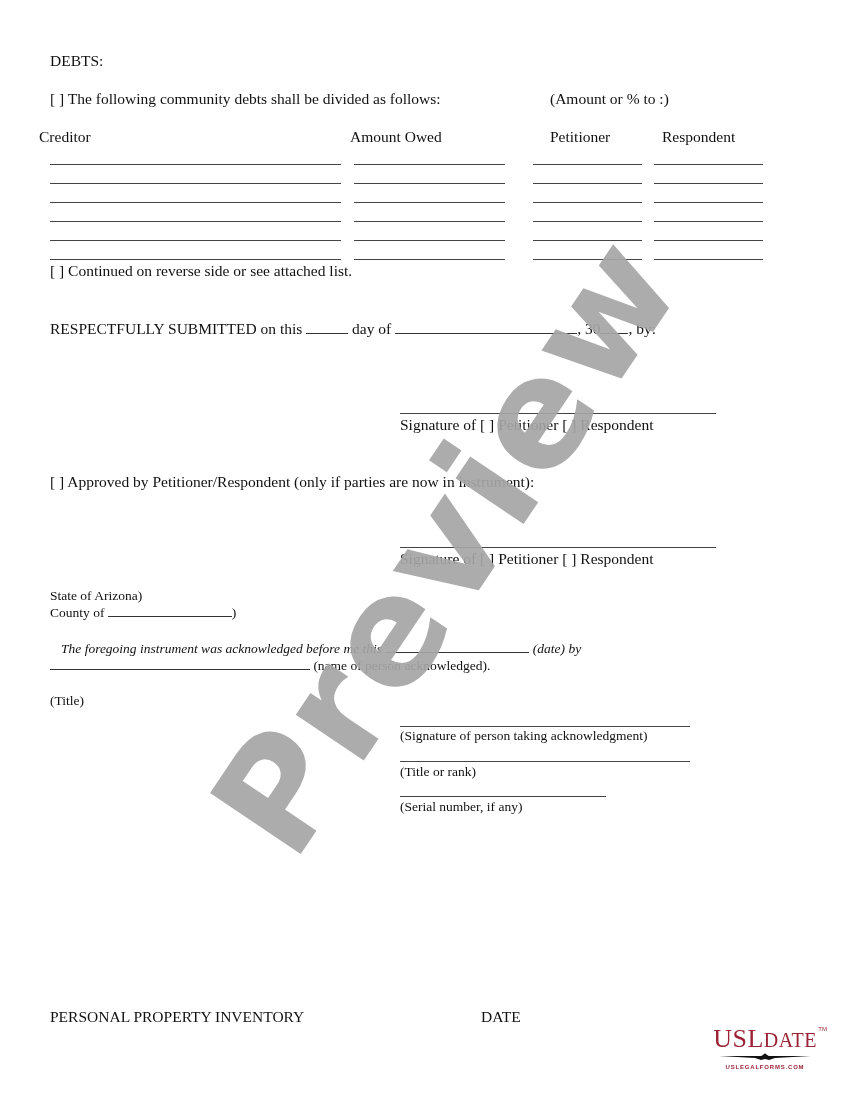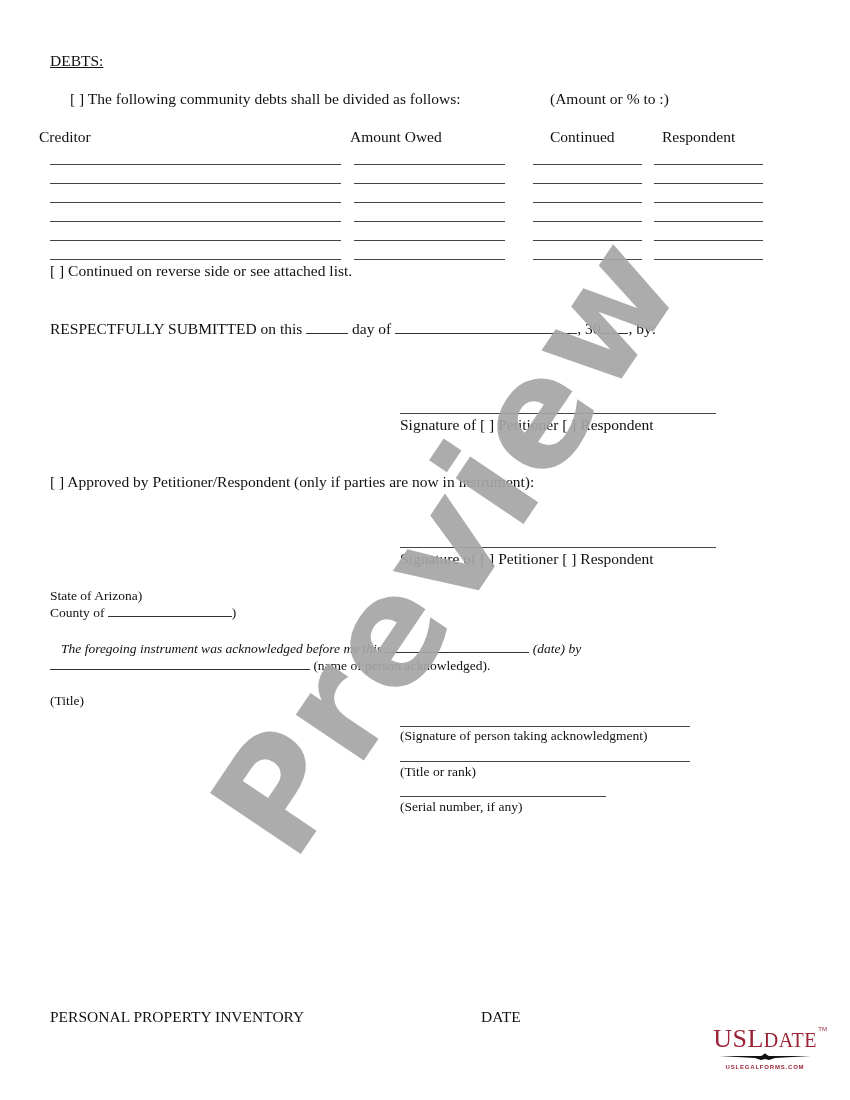--- a/index.html
+++ b/index.html
@@ -2,21 +2,21 @@
 <html><head>
 <meta charset="utf-8">
 <style>
   html, body { margin: 0; padding: 0; background: #ffffff; }
   body {
     width: 850px; height: 1100px; position: relative; overflow: hidden;
     font-family: "Liberation Serif", serif; color: #111; font-size: 15.5px;
   }
   .abs { position: absolute; white-space: nowrap; line-height: 1; }
   .small { font-size: 13.5px; }
-  .uline { text-decoration: underline; }
+  .uline { }
   .blank {
     display: inline-block; border-bottom: 1px solid #333; height: 1px;
     vertical-align: baseline;
   }
   .rule { position: absolute; height: 0; border-top: 1px solid #444; }
   .watermark {
     position: absolute; left: 95px; top: 470px;
     font-family: "DejaVu Sans", sans-serif; font-weight: bold;
     font-size: 150px; color: #a6a6a6; opacity: 0.92;
     transform: rotate(-56deg); transform-origin: center center;
@@ -34,29 +34,29 @@
     font-family: "Liberation Sans", sans-serif; font-weight: bold; color: #9b2335;
     font-size: 6px; letter-spacing: 0.8px; margin-top: 3px;
   }
   .logo-wing { display: block; margin: 1px auto 0 auto; }
 </style>
 </head>
 <body>
 
 <div class="abs uline" style="left:50px; top:53px;">DEBTS:</div>
 
-<div class="abs" style="left:50px; top:91px;margin-left:20px;">
+<div class="abs" style="left:50px; top:91px;">
   <span>[   ]</span>
   <span>The following community debts shall be divided as follows:</span>
 </div>
 <div class="abs" style="left:550px; top:91px;text-align:right;">(Amount or % to :)</div>
 
 <div class="abs" style="left:39px; top:129px;">Creditor</div>
 <div class="abs" style="left:350px; top:129px;">Amount Owed</div>
-<div class="abs" style="left:550px; top:129px;">Continued</div>
+<div class="abs" style="left:550px; top:129px;">Petitioner</div>
 <div class="abs" style="left:662px; top:129px;">Respondent</div>
 
 <div>
   <div>
     <div class="rule" style="left:50px; top:164px; width:291px;"></div>
     <div class="rule" style="left:354px; top:164px; width:151px;"></div>
     <div class="rule" style="left:533px; top:164px; width:109px;"></div>
     <div class="rule" style="left:654px; top:164px; width:109px;"></div>
   </div>
   <div>

